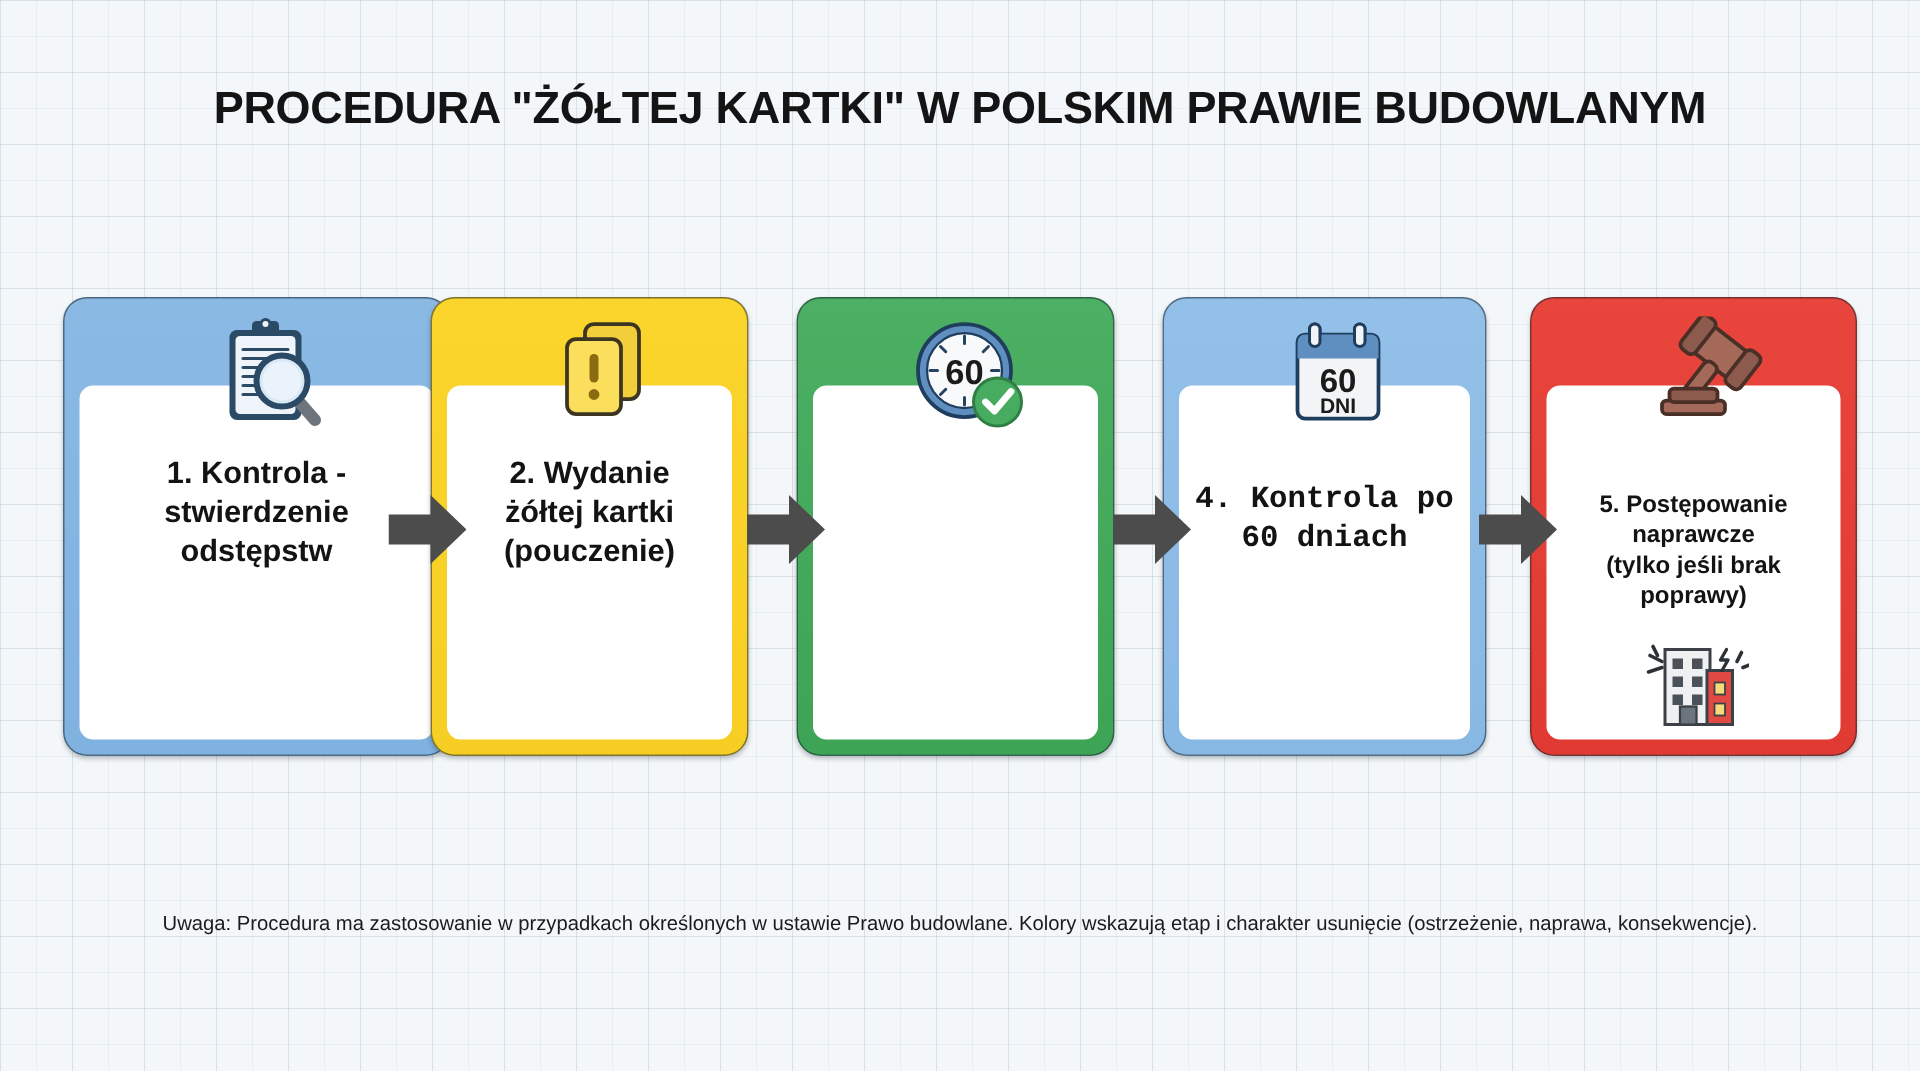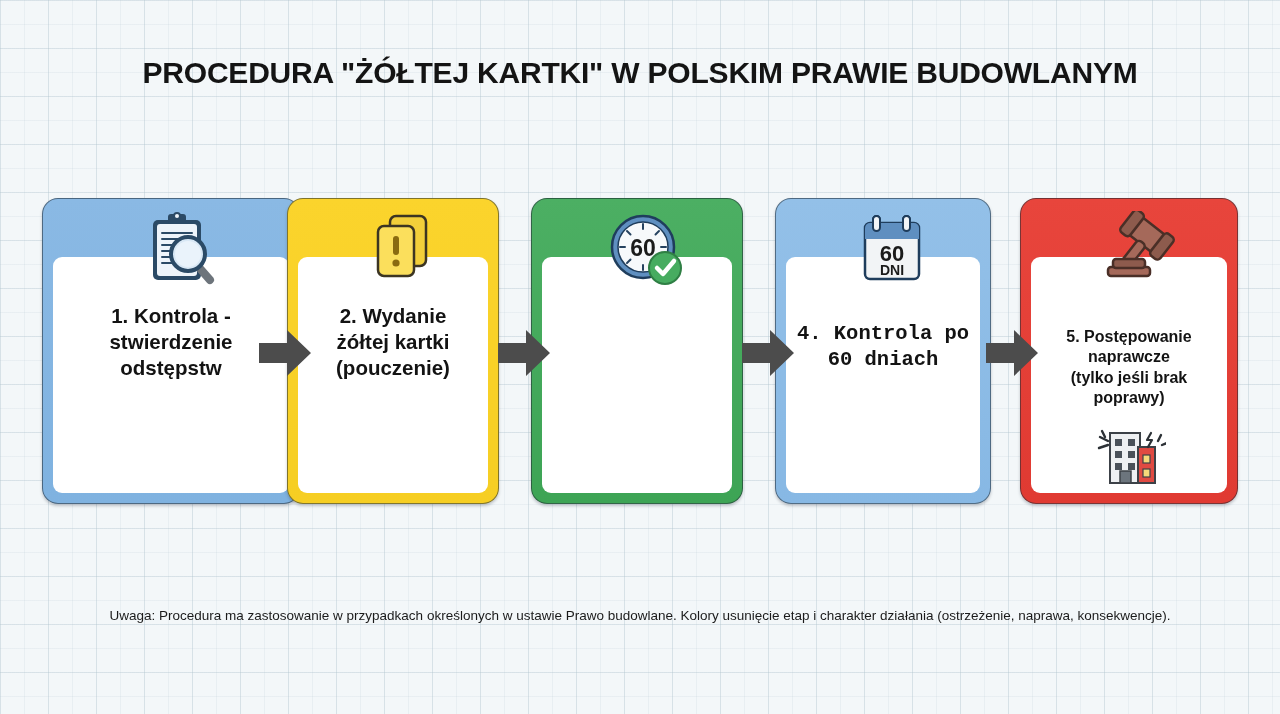--- a/index.html
+++ b/index.html
@@ -294,15 +294,15 @@
       </svg>
     </div>
     <div class="arrow a4">
       <svg width="52" height="46" viewBox="0 0 52 46">
         <path d="M0 13 h28 v-13 l24 23 l-24 23 v-13 h-28 z" fill="#4c4c4c"></path>
       </svg>
     </div>
 
   </div>
 
-  <div id="footnote">Uwaga: Procedura ma zastosowanie w przypadkach określonych w ustawie Prawo budowlane. Kolory usunięcie etap i charakter działania (ostrzeżenie, naprawa, konsekwencje).</div>
+  <div id="footnote">Uwaga: Procedura ma zastosowanie w przypadkach określonych w ustawie Prawo budowlane. Kolory wskazują etap i charakter usunięcie (ostrzeżenie, naprawa, konsekwencje).</div>
 
 </div>
 
 </body></html>

